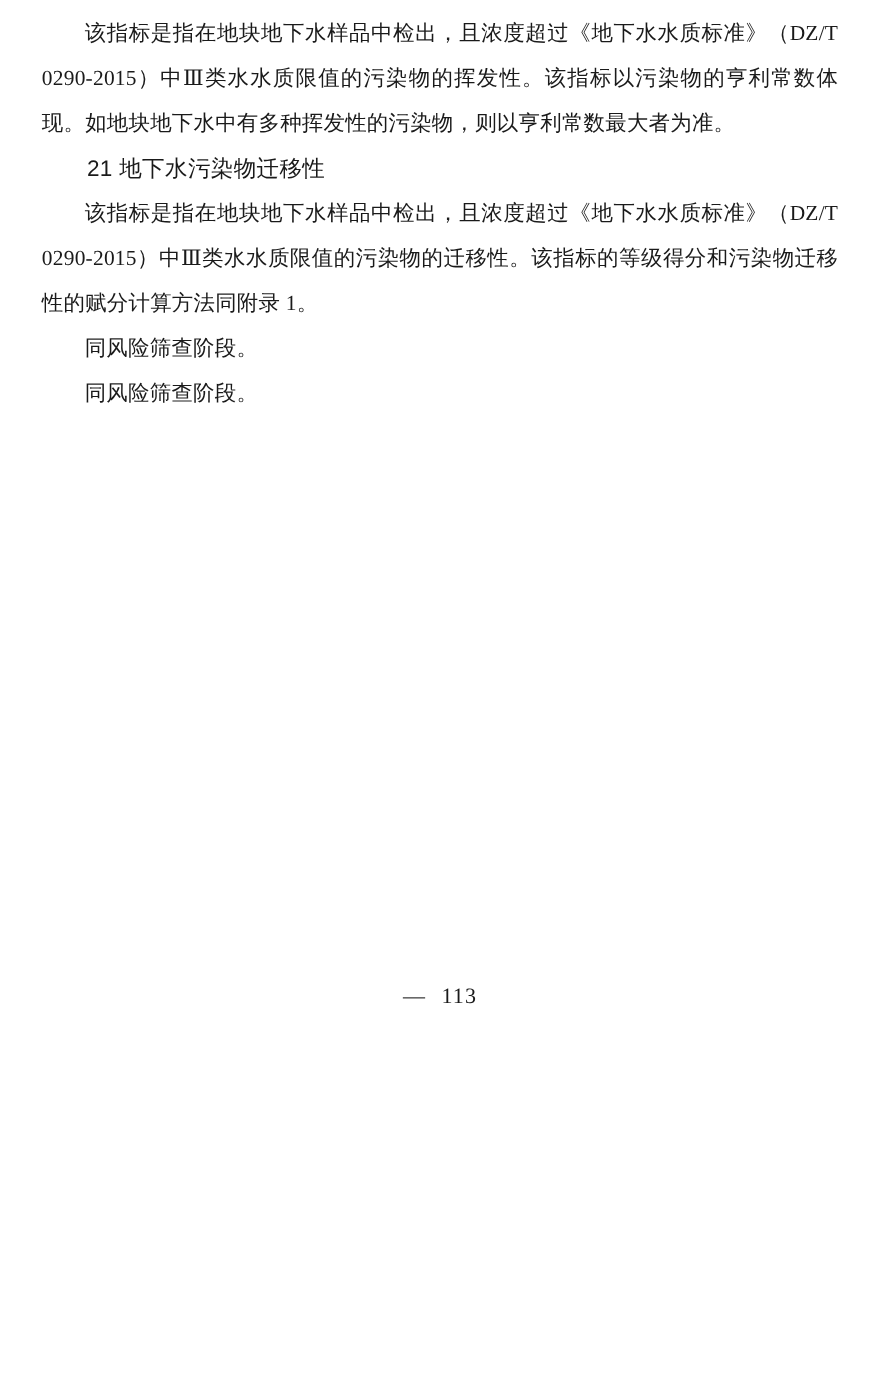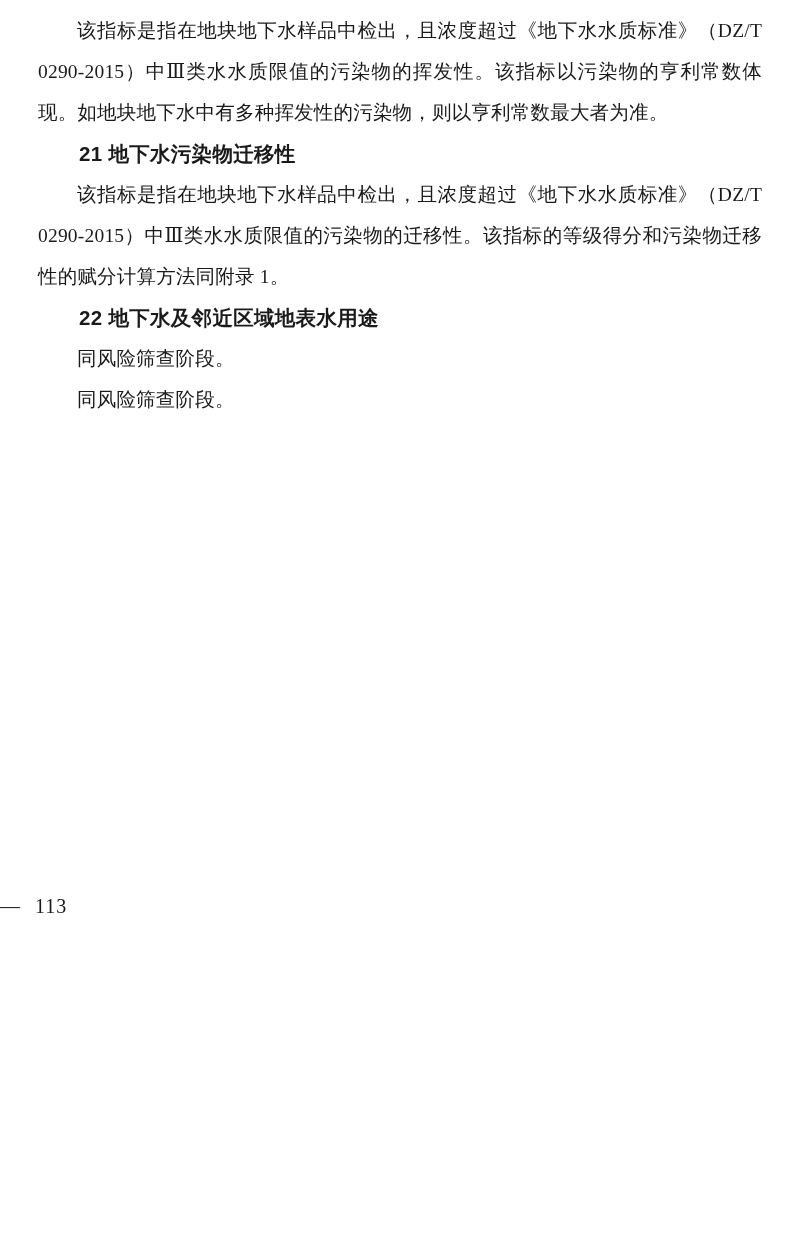--- a/index.html
+++ b/index.html
@@ -36,38 +36,38 @@
     text-justify: inter-ideograph;
     letter-spacing: 0.2px;
   }
   p.indent {
     text-indent: 2em;
   }
   h2.heading {
     margin: 0;
     font-size: 20.5px;
     line-height: 41px;
-    font-weight: bold;
+    font-weight: normal;
     text-indent: 2em;
     letter-spacing: 0.3px;
     font-family: "Liberation Sans", "DejaVu Sans", sans-serif;
   }
   .gap-before-heading {
     margin-top: 13px;
   }
   .gap-small {
     margin-top: 2px;
   }
   .footer {
     position: absolute;
     left: 0;
     bottom: 26px;
     width: 800px;
     box-sizing: border-box;
-    text-align: left;
+    text-align: center;
     font-size: 20px;
     font-family: "Liberation Serif", "DejaVu Serif", serif;
     color: #1a1a1a;
     letter-spacing: 1px;
   }
   .footer .dash {
     margin-right: 14px;
   }
 </style>
 </head>
@@ -75,21 +75,20 @@
 
 <div class="page">
   <div class="content">
 
     <p class="body-text indent">该指标是指在地块地下水样品中检出，且浓度超过《地下水水质标准》（DZ/T 0290-2015）中Ⅲ类水水质限值的污染物的挥发性。该指标以污染物的亨利常数体现。如地块地下水中有多种挥发性的污染物，则以亨利常数最大者为准。</p>
 
     <h2 class="heading gap-before-heading">21 地下水污染物迁移性</h2>
 
     <p class="body-text indent gap-small">该指标是指在地块地下水样品中检出，且浓度超过《地下水水质标准》（DZ/T 0290-2015）中Ⅲ类水水质限值的污染物的迁移性。该指标的等级得分和污染物迁移性的赋分计算方法同附录 1。</p>
 
-    <h2 class="heading gap-before-heading">22 地下水及邻近区域地表水用途</h2>
 
     <p class="body-text indent gap-small">同风险筛查阶段。</p>
 
 
     <p class="body-text indent gap-small">同风险筛查阶段。</p>
 
   </div>
 
   <div class="footer">
     <span class="dash">—</span><span>113</span>

